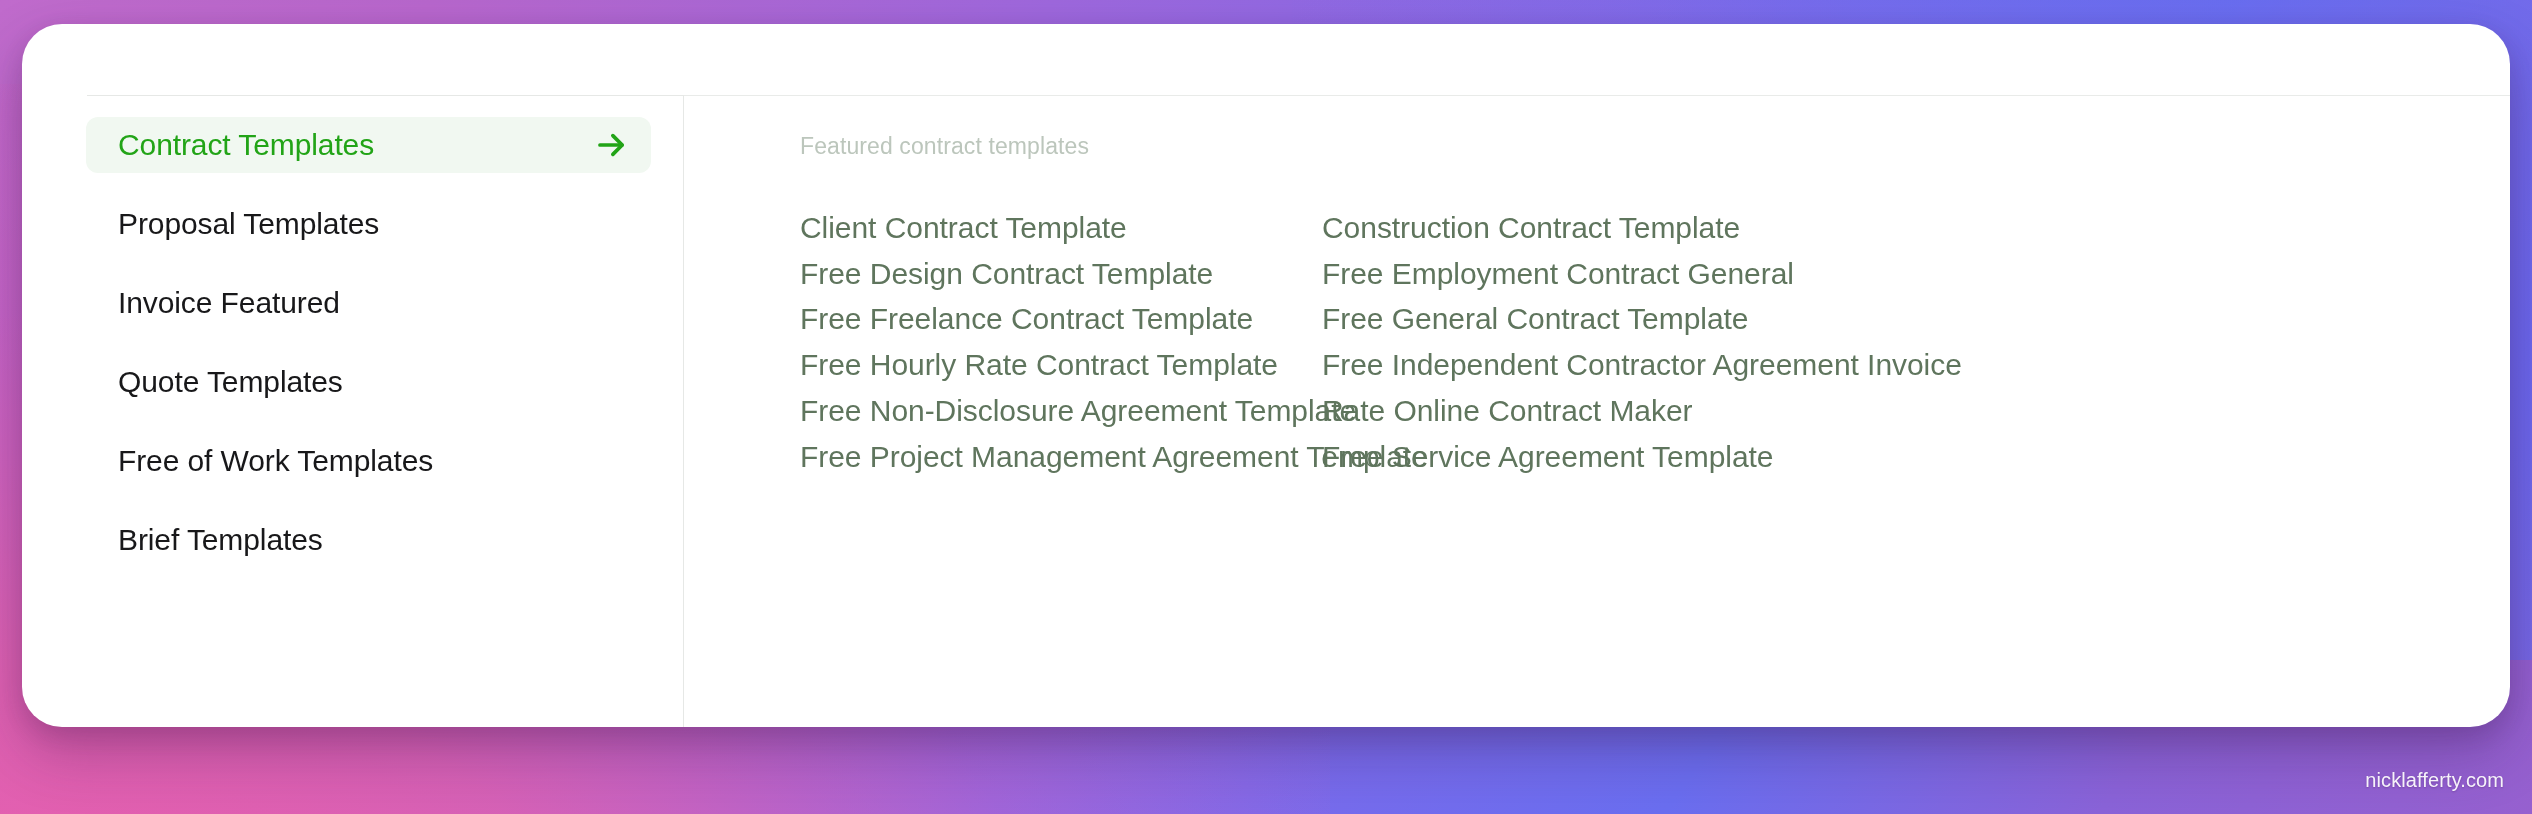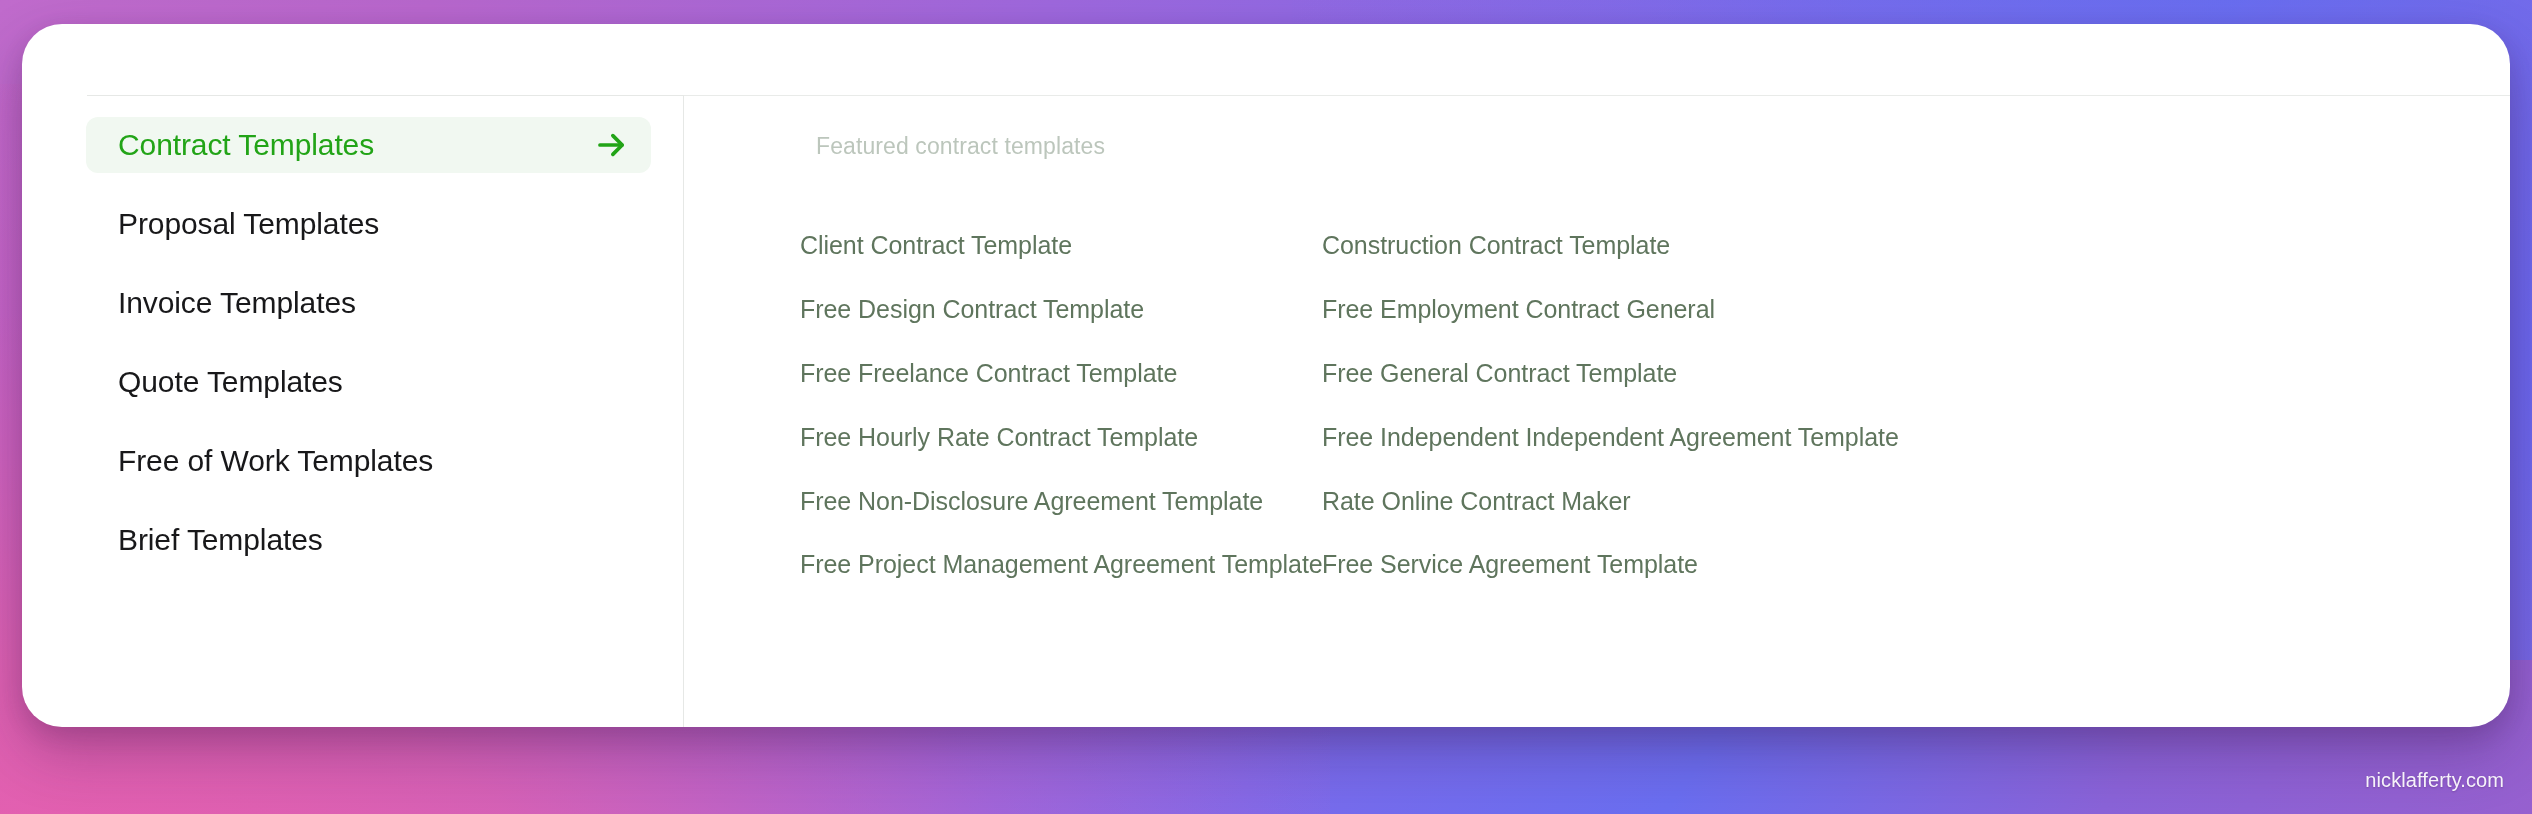--- a/index.html
+++ b/index.html
@@ -186,21 +186,21 @@
     left: 662px;
     top: 71px;
     right: 0;
     bottom: 0;
     padding: 0;
     box-sizing: border-box;
   }
 
   .content-heading {
     position: absolute;
-    left: 132px;
+    left: 116px;
     top: 40px;
     font-size: 23px;
     color: #bcc6bc;
     letter-spacing: 0.1px;
     line-height: 1;
     white-space: nowrap;
   }
 
   .link-grid {
     position: absolute;
@@ -212,31 +212,30 @@
     column-gap: 0;
     row-gap: 0;
   }
 
   .link-col {
     display: flex;
     flex-direction: column;
   }
 
   .tpl-link {
-    font-size: 25px;
+    font-size: 30px;
     color: #5f755d;
     line-height: 1;
     height: 45.8px;
     display: flex;
     align-items: center;
     white-space: nowrap;
     text-decoration: none;
     cursor: pointer;
     letter-spacing: -0.05px;
-    margin-top: 18px;
   }
 
   
   #watermark {
     position: absolute;
     right: 28px;
     bottom: 22px;
     font-size: 20px;
     color: rgba(255, 255, 255, 0.93);
     letter-spacing: 0.1px;
@@ -265,21 +264,21 @@
               <svg viewBox="0 0 24 24" fill="none" stroke="currentColor" stroke-width="2.6" stroke-linecap="round" stroke-linejoin="round" aria-hidden="true">
                 <line x1="3.5" y1="12" x2="19" y2="12"></line>
                 <polyline points="12.6,5.4 19.2,12 12.6,18.6"></polyline>
               </svg>
             </span>
           </div>
           <div class="nav-item">
             <span class="nav-label">Proposal Templates</span>
           </div>
           <div class="nav-item">
-            <span class="nav-label">Invoice Templates</span>
+            <span class="nav-label">Invoice Featured</span>
           </div>
           <div class="nav-item">
             <span class="nav-label">Quote Templates</span>
           </div>
           <div class="nav-item">
             <span class="nav-label">Free of Work Templates</span>
           </div>
           <div class="nav-item">
             <span class="nav-label">Brief Templates</span>
           </div>
@@ -294,21 +293,21 @@
               <a class="tpl-link">Free Design Contract Template</a>
               <a class="tpl-link">Free Freelance Contract Template</a>
               <a class="tpl-link">Free Hourly Rate Contract Template</a>
               <a class="tpl-link">Free Non-Disclosure Agreement Template</a>
               <a class="tpl-link">Free Project Management Agreement Template</a>
             </div>
           <div class="link-col">
               <a class="tpl-link">Construction Contract Template</a>
               <a class="tpl-link">Free Employment Contract General</a>
               <a class="tpl-link">Free General Contract Template</a>
-              <a class="tpl-link">Free Independent Independent Agreement Template</a>
+              <a class="tpl-link">Free Independent Contractor Agreement Invoice</a>
               <a class="tpl-link">Rate Online Contract Maker</a>
               <a class="tpl-link">Free Service Agreement Template</a>
             </div>
         </div>
       </section>
 
     </div>
   </div>
 
   <div id="watermark">nicklafferty.com</div>

